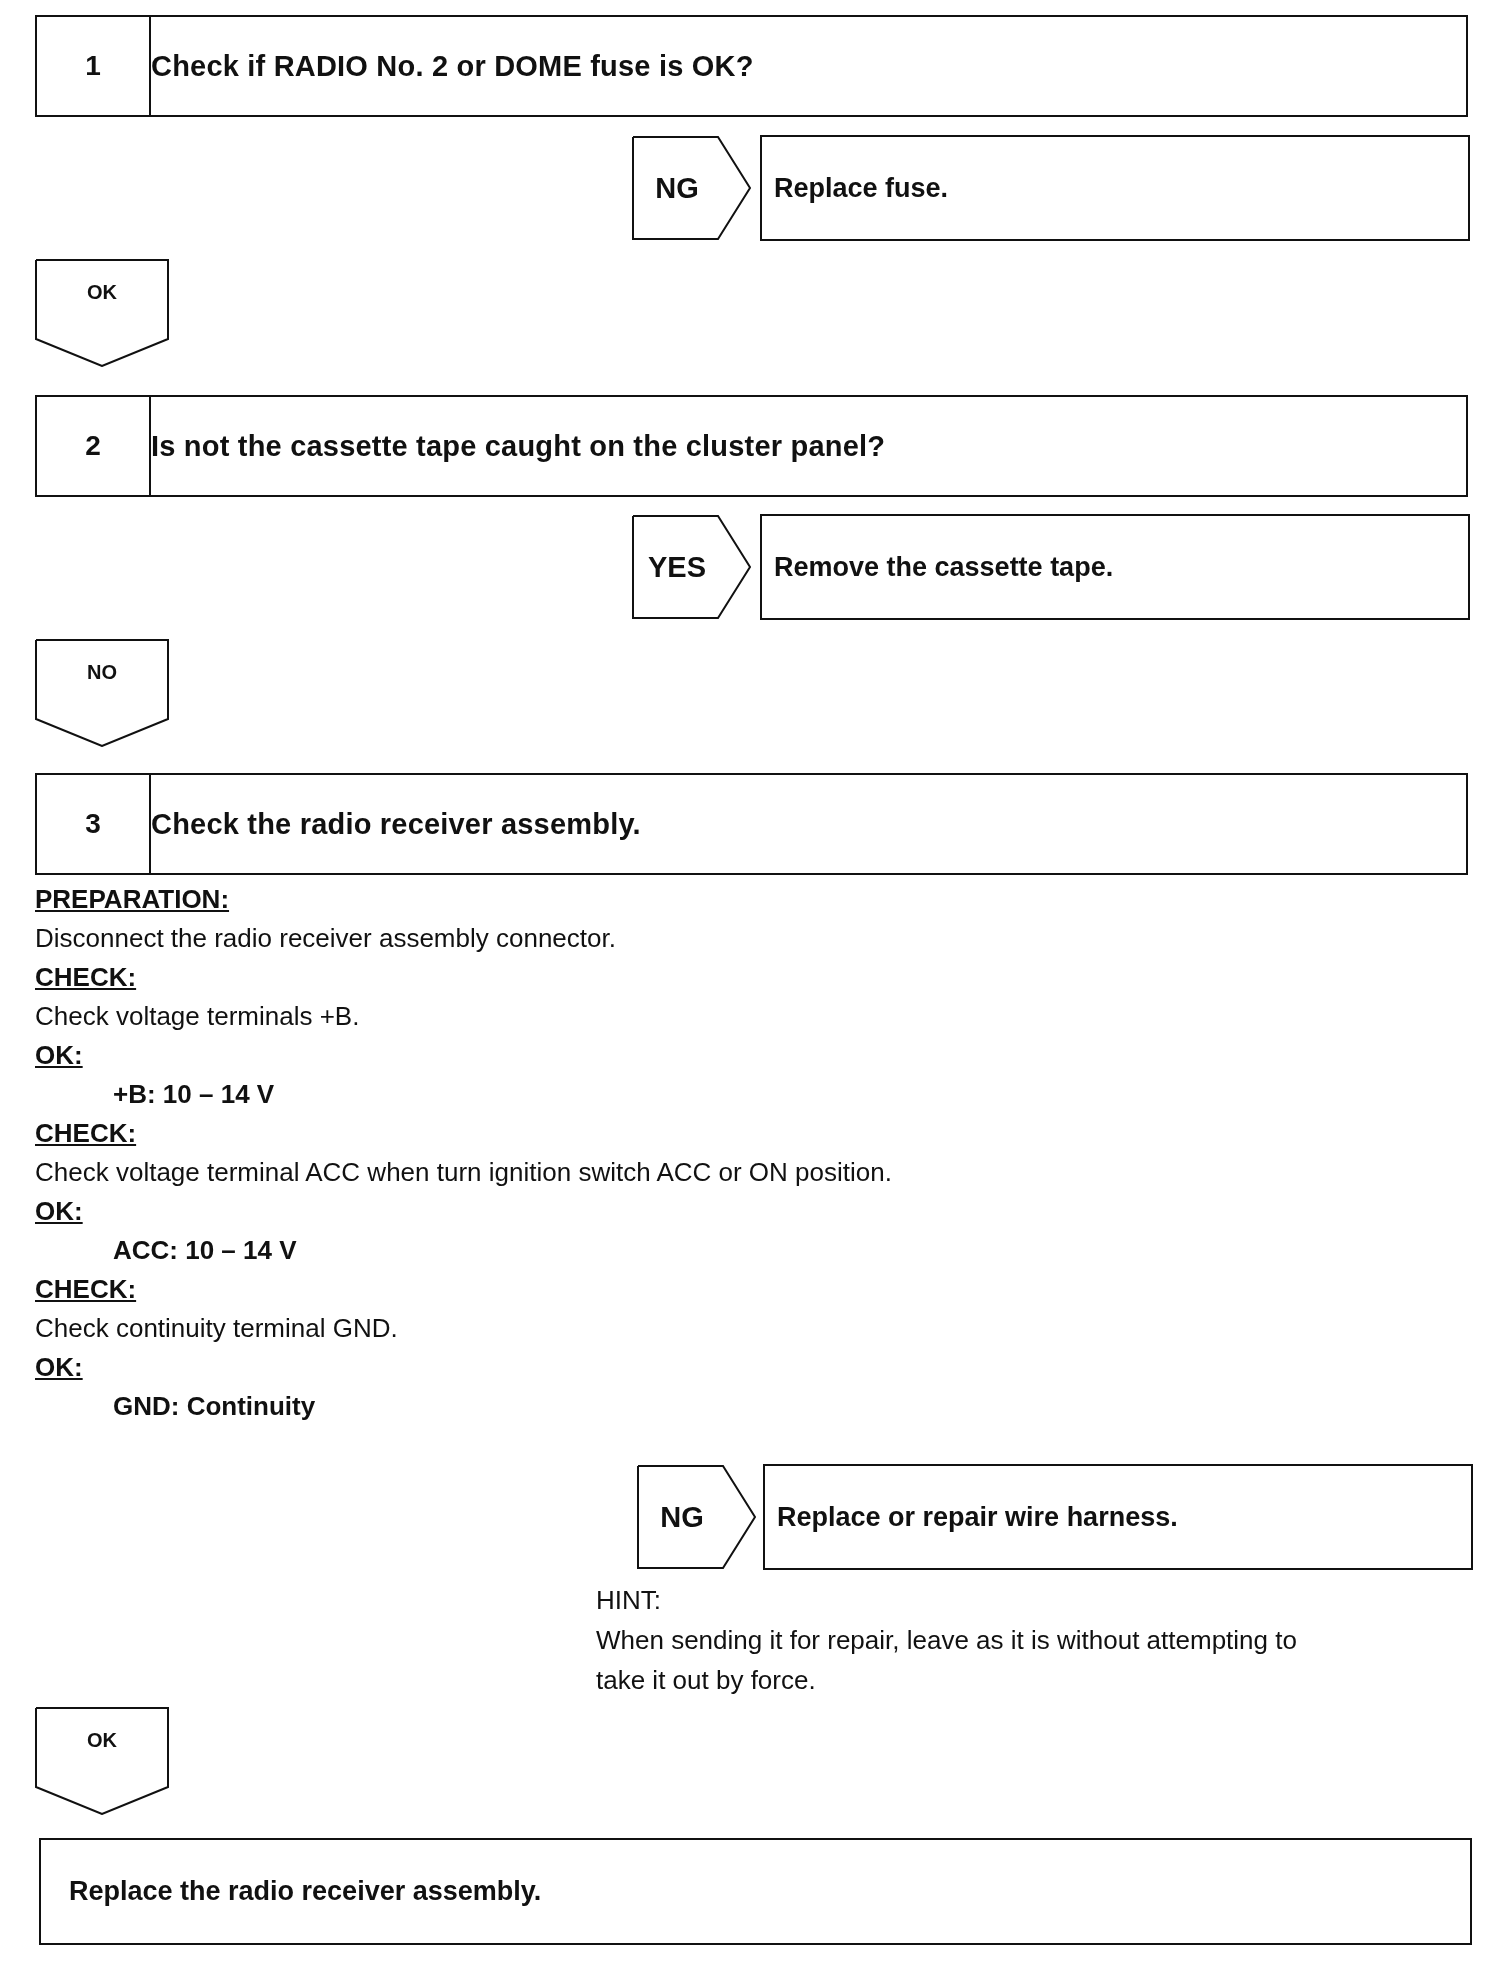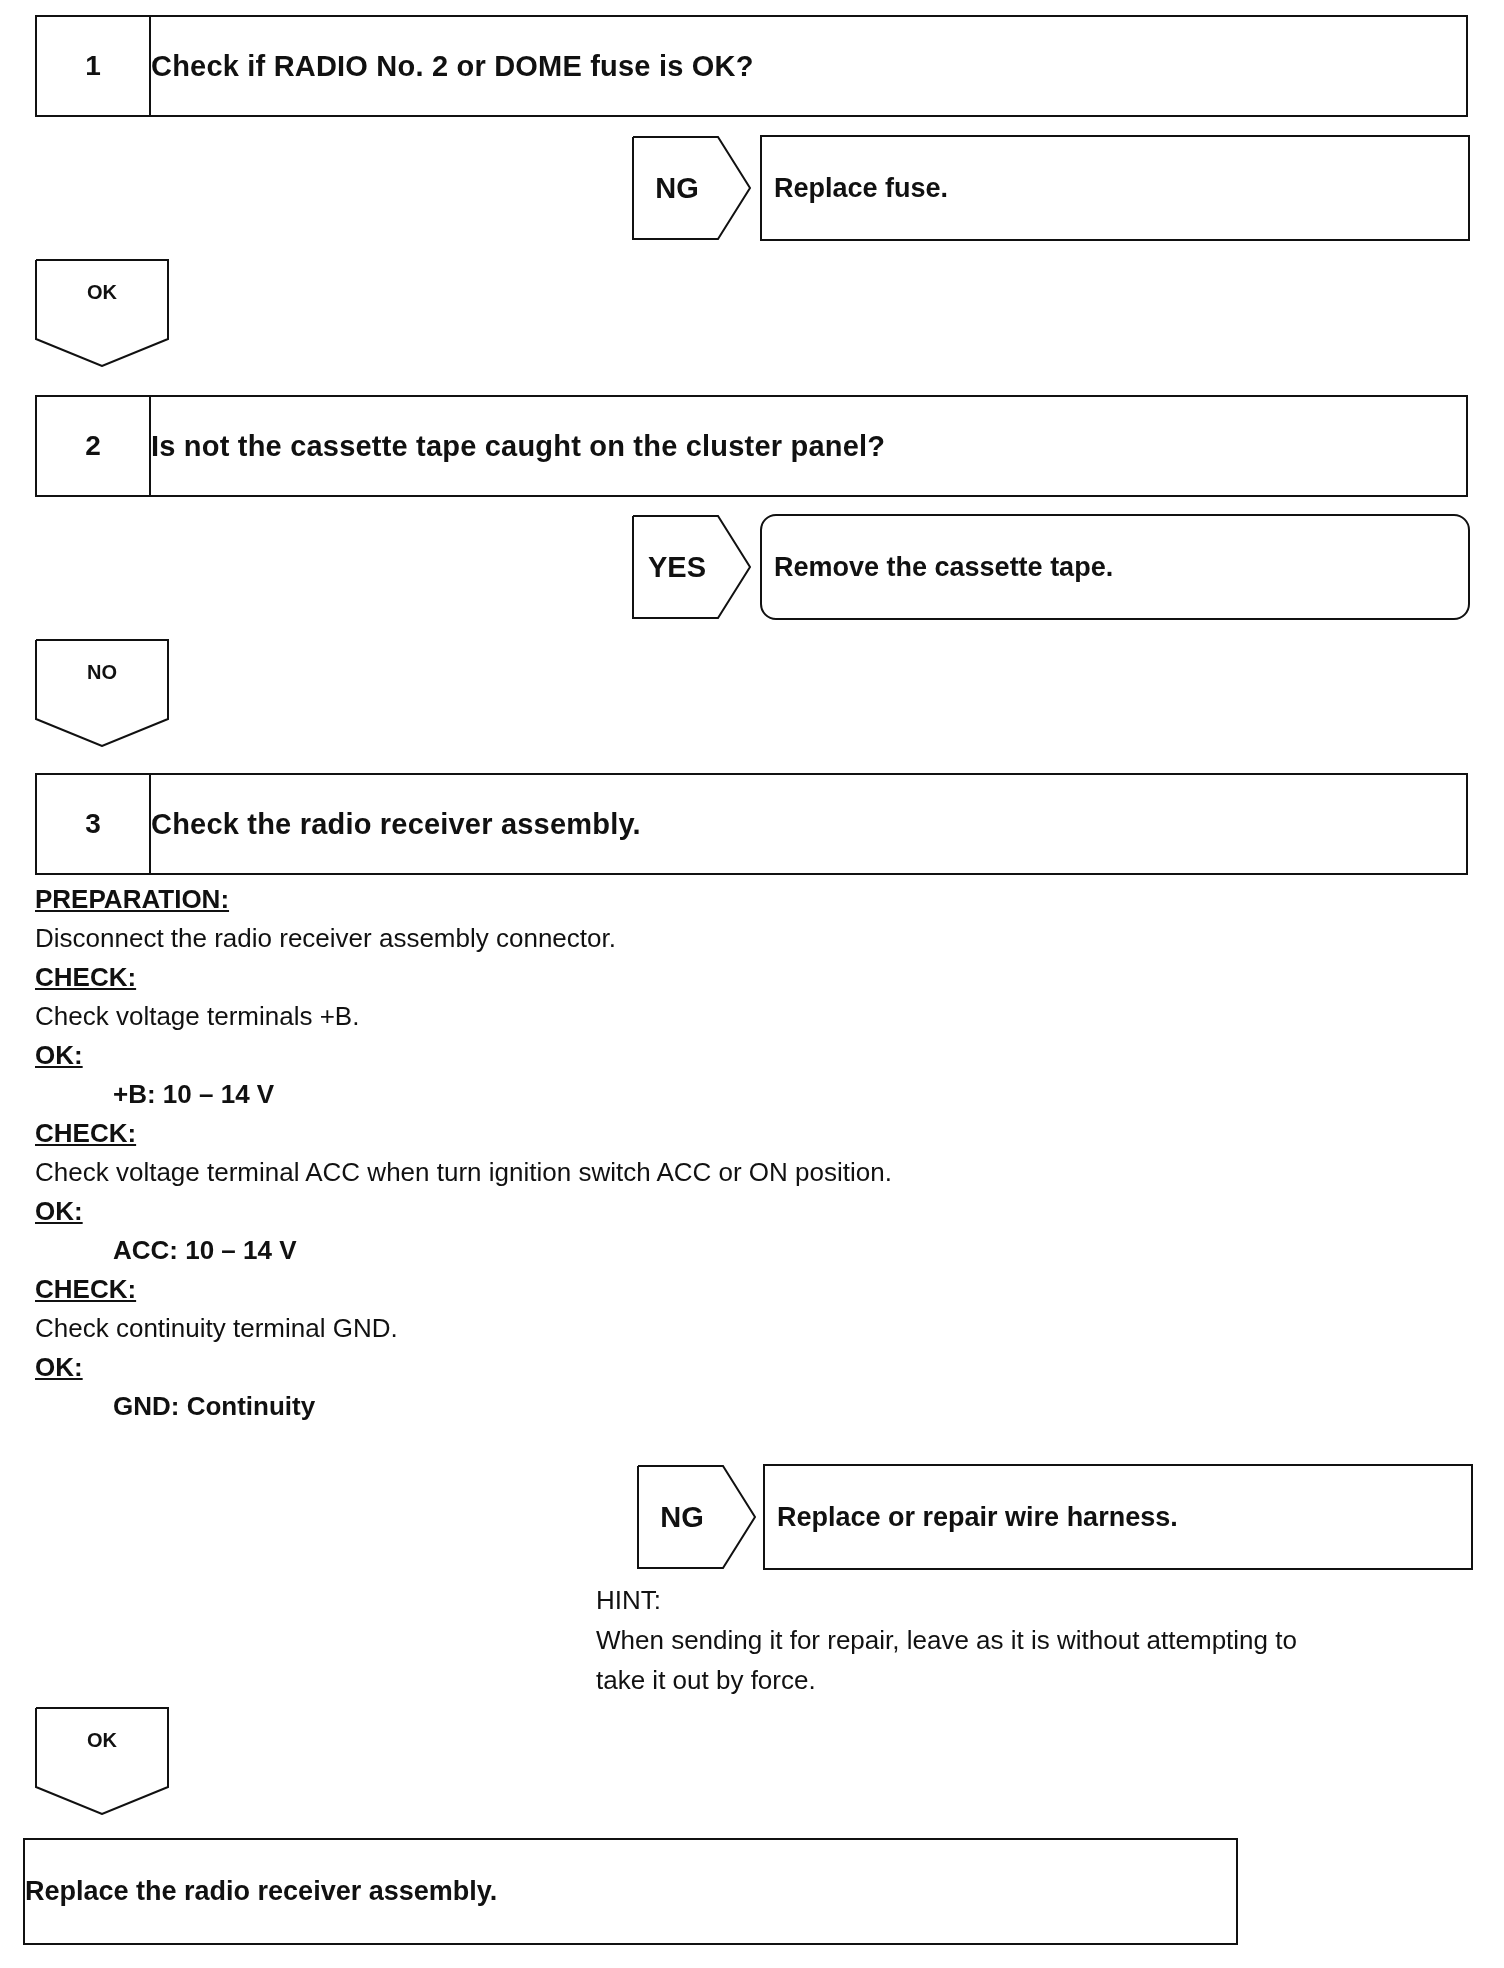--- a/index.html
+++ b/index.html
@@ -20,23 +20,23 @@
             display:flex; align-items:center; padding-left:12px;
             font-weight:bold; font-size:27px; }
   .down { position:absolute; left:35px; width:134px; height:108px; }
   .down svg { position:absolute; left:0; top:0; }
   .down .lbl { position:absolute; left:0; width:134px; top:22px;
                text-align:center; font-weight:bold; font-size:20px; }
   .txt { position:absolute; left:35px; font-size:26px; line-height:39px; white-space:nowrap; }
   .hdr { font-weight:bold; text-decoration:underline; }
   .val { font-weight:bold; padding-left:78px; }
   .hint { position:absolute; left:596px; width:840px; font-size:26px; line-height:40px; }
-  .final { position:absolute; left:23px; top:1838px; width:1215px; height:107px;
+  .final { position:absolute; left:39px; top:1838px; width:1433px; height:107px;
            border:2px solid #111; box-sizing:border-box; display:flex; align-items:center;
-           font-weight:bold; font-size:27px; }
+           padding-left:28px; font-weight:bold; font-size:27px; }
 </style>
 </head>
 <body>
 
 <div class="stepbox" style="top:15px;">
   <div class="stepnum">1</div>
   <div class="steptitle">Check if RADIO No. 2 or DOME fuse is OK?</div>
 </div>
 
 <div class="arrow" style="left:632px; top:135px;">
@@ -58,21 +58,21 @@
   <div class="stepnum">2</div>
   <div class="steptitle">Is not the cassette tape caught on the cluster panel?</div>
 </div>
 
 <div class="arrow" style="left:632px; top:514px;">
   <svg width="122" height="106">
     <polyline points="1,2 86,2 118,53 86,104 1,104 1,2" fill="none" stroke="#111" stroke-width="2"></polyline>
   </svg>
   <div class="lbl">YES</div>
 </div>
-<div class="actbox" style="left:760px; top:514px; width:710px;border-radius:16px;">Remove the cassette tape.</div>
+<div class="actbox" style="left:760px; top:514px; width:710px;">Remove the cassette tape.</div>
 
 <div class="down" style="top:639px;">
   <svg width="134" height="108">
     <polyline points="1,1 133,1 133,80 67,107 1,80 1,1" fill="none" stroke="#111" stroke-width="2"></polyline>
   </svg>
   <div class="lbl">NO</div>
 </div>
 
 <div class="stepbox" style="top:773px;">
   <div class="stepnum">3</div>

